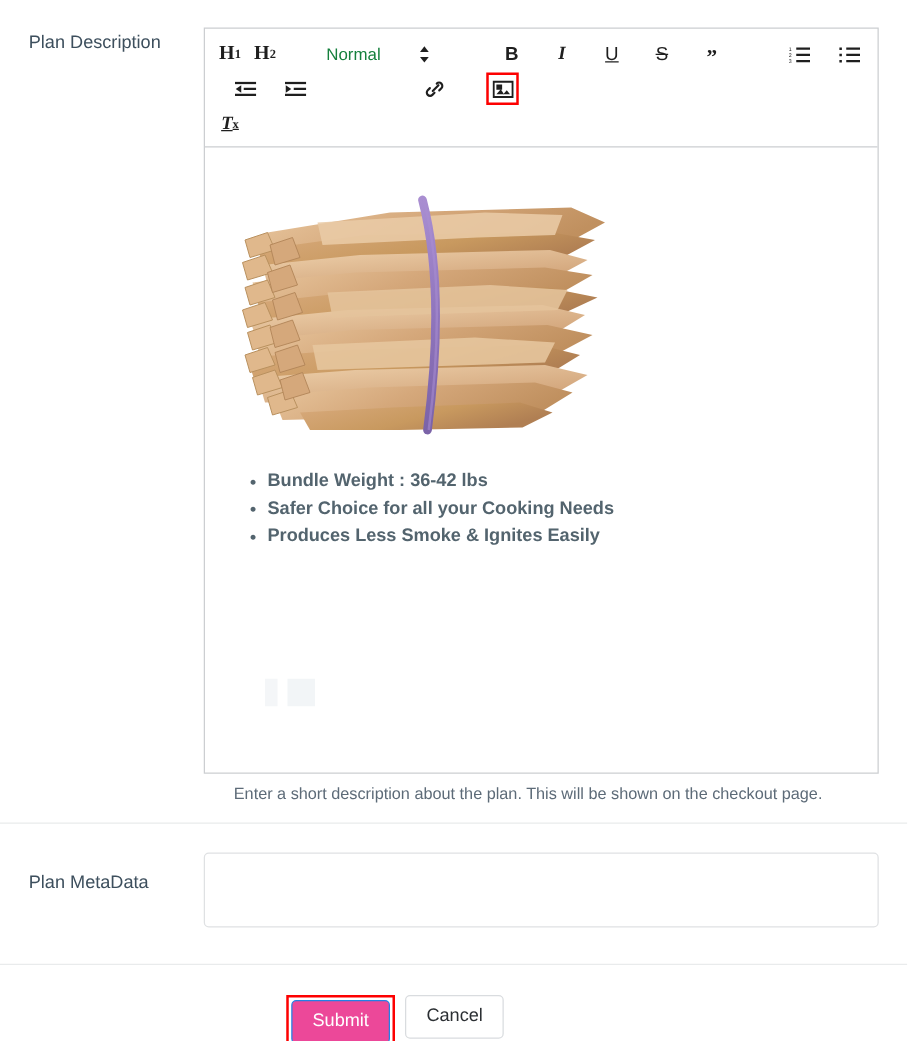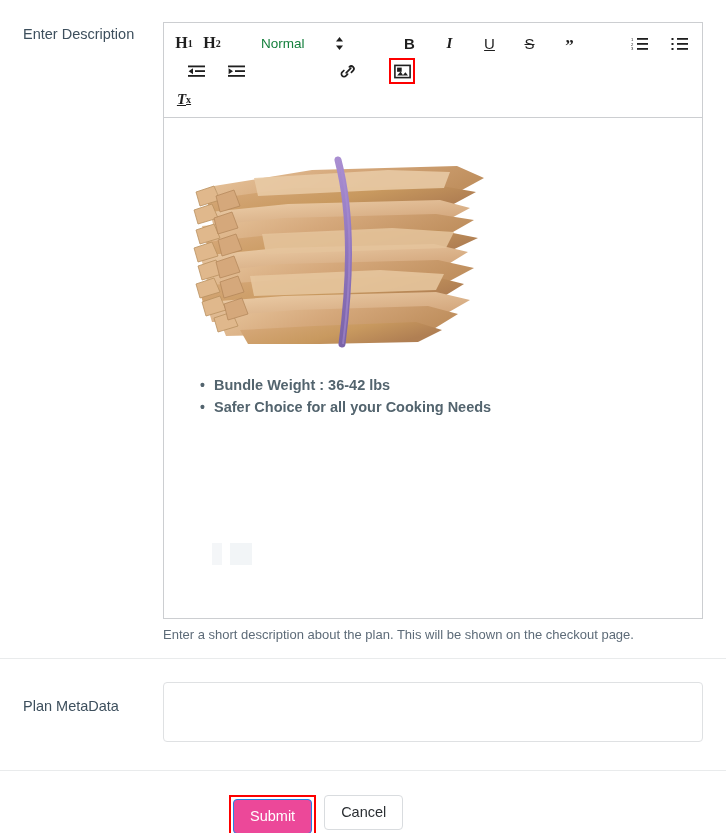--- a/index.html
+++ b/index.html
@@ -113,20 +113,21 @@
   }
 
   .ghost-a { position:absolute; left:48px; top:425px; width:10px; height:22px; background:#f4f6f8; }
   .ghost-b { position:absolute; left:66px; top:425px; width:22px; height:22px; background:#f2f5f7; }
 
   .help-text {
     margin-top: 7px;
     color: #5d6b78;
     font-size: 13px;
     line-height: 18px;
+    margin-left: 24px;
   }
 
   
   .sep { width: 726px; height: 1px; background: #e9ebec; }
 
   
   .row-meta { padding-top: 23px; padding-bottom: 24px; }
   .row-meta .field-label { padding-top: 14px; font-size: 14.5px; }
   .meta-input {
     width: 540px;
@@ -177,21 +178,21 @@
     margin-left: 8px;
   }
 </style>
 </head>
 <body>
 
 <div class="page">
 
   <div class="form-row row-description">
 
-    <div class="field-label">Enter Description</div>
+    <div class="field-label">Plan Description</div>
 
     <div class="field-control">
 
       <div class="editor">
 
         <div class="editor-toolbar">
 
           <div class="tb-btn tb-h">
             <span>H</span>
               <sub>1</sub>
@@ -373,20 +374,21 @@
               </g>
 
               <path d="M146,12 C158,58 160,120 150,196" stroke="url(#bandg)" stroke-width="7" fill="none" stroke-linecap="round"></path>
               <path d="M147,12 C159,58 161,120 151,196" stroke="#a98ed1" stroke-width="2" fill="none" opacity="0.55"></path>
             </svg>
           </div>
 
           <ul class="bullets">
             <li>Bundle Weight : 36-42 lbs</li>
             <li>Safer Choice for all your Cooking Needs</li>
+            <li>Produces Less Smoke &amp; Ignites Easily</li>
           </ul>
 
           <div class="ghost-a"></div>
           <div class="ghost-b"></div>
         </div>
       </div>
 
       <div class="help-text">Enter a short description about the plan. This will be shown on the checkout page.</div>
     </div>
   </div>

